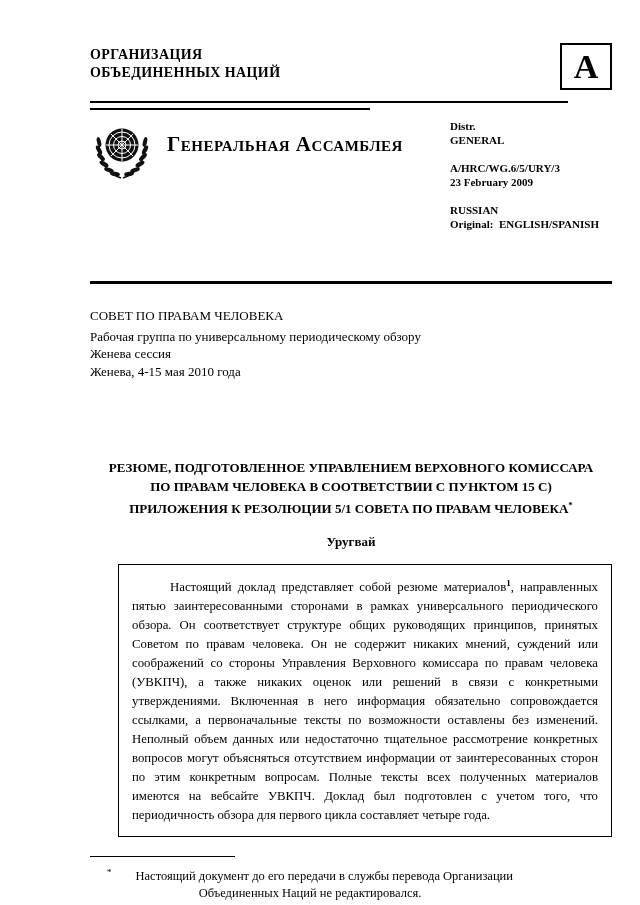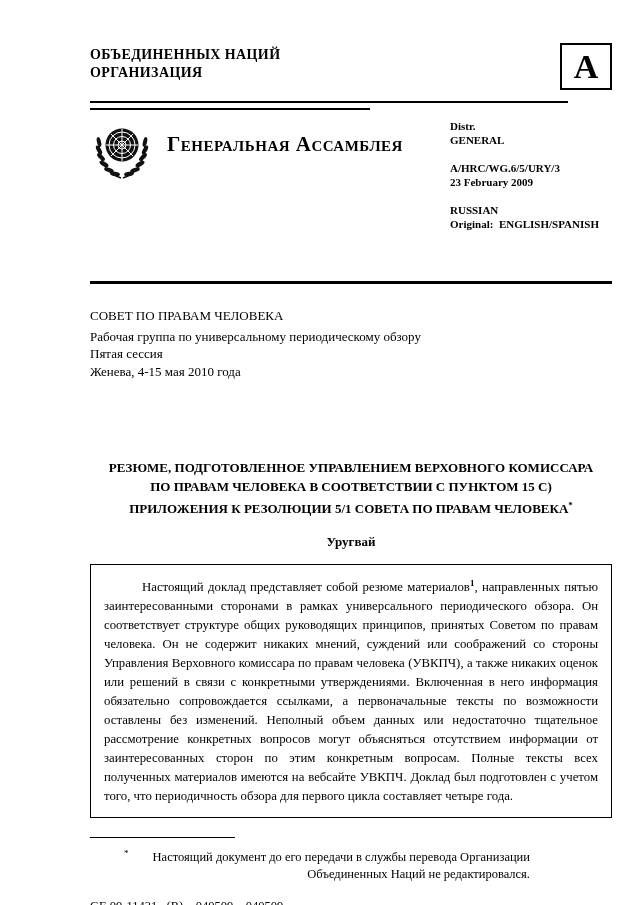--- a/index.html
+++ b/index.html
@@ -51,49 +51,50 @@
     font-weight:bold; font-size:13px; line-height:19px;
   }
   .doc-title sup, .summary-box sup { font-size:9px; font-weight:bold; }
   .country { margin-top:15px; text-align:center; font-weight:bold; font-size:13px; }
 
   
   .summary-box {
     margin-top:14px;
     border:1px solid #000;
     padding:9px 13px 11px 13px;
+    margin-left:28px;
   }
   .summary-box p {
     font-size:12.8px; line-height:19px;
     text-align:justify; text-indent:38px;
   }
 
   
   .fn-divider { width:145px; height:1px; background:#000; margin-top:19px; }
   .footnote {
     margin-top:7px; max-width:440px;
     font-size:12.5px; line-height:17px;
-    text-align:right;
+    text-align:center;
   }
   .fn-marker {
     vertical-align:super; font-size:9px; padding-right:24px;
   }
 
   
   .footer-code { margin-top:16px; font-size:12.5px; }
 </style>
 </head>
 <body>
 
 <div class="page">
 
   <div class="header-row">
     <div class="org-name">
+      <div>ОРГАНИЗАЦИЯ</div>
       <div>ОБЪЕДИНЕННЫХ НАЦИЙ</div>
-      <div>ОРГАНИЗАЦИЯ</div>
     </div>
     <div class="doc-letter-box">
       <span>A</span>
     </div>
   </div>
 
   <div class="rule rule-long"></div>
   <div class="rule rule-short"></div>
 
   <div class="banner">
@@ -138,21 +139,21 @@
       <div>RUSSIAN</div>
       <div class="pre">Original:  ENGLISH/SPANISH</div>
     </div>
   </div>
 
   <div class="rule-thick"></div>
 
   <div class="session">
     <div class="first">СОВЕТ ПО ПРАВАМ ЧЕЛОВЕКА</div>
     <div>Рабочая группа по универсальному периодическому обзору</div>
-    <div>Пятая сессия</div>
+    <div>Женева сессия</div>
     <div>Женева, 4-15 мая 2010 года</div>
   </div>
 
   <div class="doc-title">
     <div>РЕЗЮМЕ, ПОДГОТОВЛЕННОЕ УПРАВЛЕНИЕМ ВЕРХОВНОГО КОМИССАРА</div>
     <div>ПО ПРАВАМ ЧЕЛОВЕКА В СООТВЕТСТВИИ С ПУНКТОМ 15 С)</div>
     <div><span>ПРИЛОЖЕНИЯ К РЕЗОЛЮЦИИ 5/1 СОВЕТА ПО ПРАВАМ ЧЕЛОВЕКА</span><sup>*</sup></div>
   </div>
 
   <div class="country">Уругвай</div>

